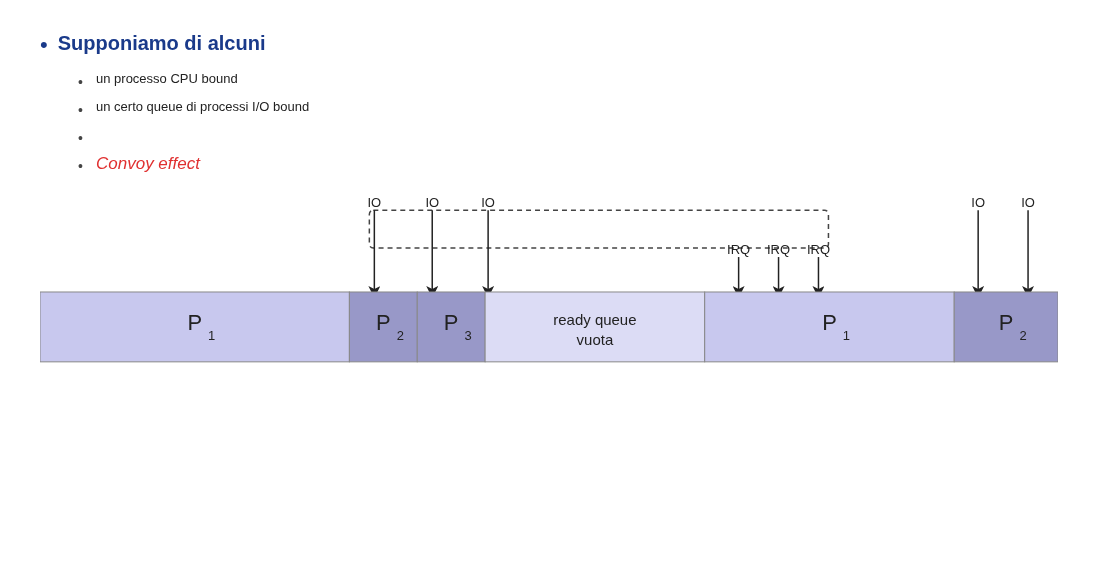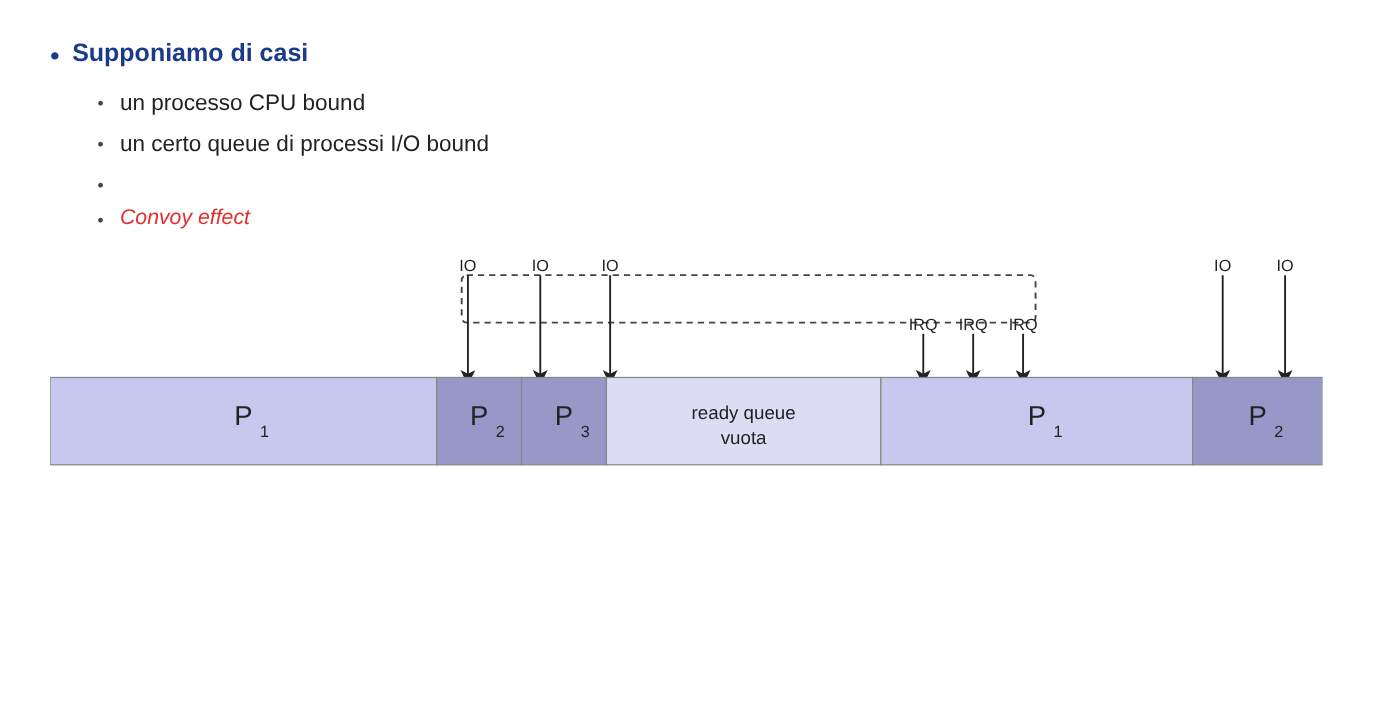--- a/index.html
+++ b/index.html
@@ -40,21 +40,21 @@
       gap: 10px;
       margin-bottom: 8px;
     }
     .sub-dot {
       color: #444;
       font-size: 14px;
       margin-top: 4px;
       min-width: 8px;
     }
     .sub-text {
-      font-size: 18px;
+      font-size: 13px;
       color: #222;
       line-height: 1.4;
     }
     .convoy-text {
       color: #e03030;
       font-style: italic;
       font-size: 17px;
     }
 
     
@@ -72,21 +72,21 @@
       width: 100%;
       height: 180px;
     }
   </style>
 </head>
 <body>
 
 <div>
   <div class="main-bullet">
     <span class="bullet-dot">•</span>
-    <span class="main-bullet-text">Supponiamo di casi</span>
+    <span class="main-bullet-text">Supponiamo di alcuni</span>
   </div>
 
   <div class="sub-bullets">
     <div class="sub-bullet">
       <span class="sub-dot">•</span>
       <span class="sub-text">un processo CPU bound</span>
     </div>
     <div class="sub-bullet">
       <span class="sub-dot">•</span>
       <span class="sub-text">un certo queue di processi I/O bound</span>

